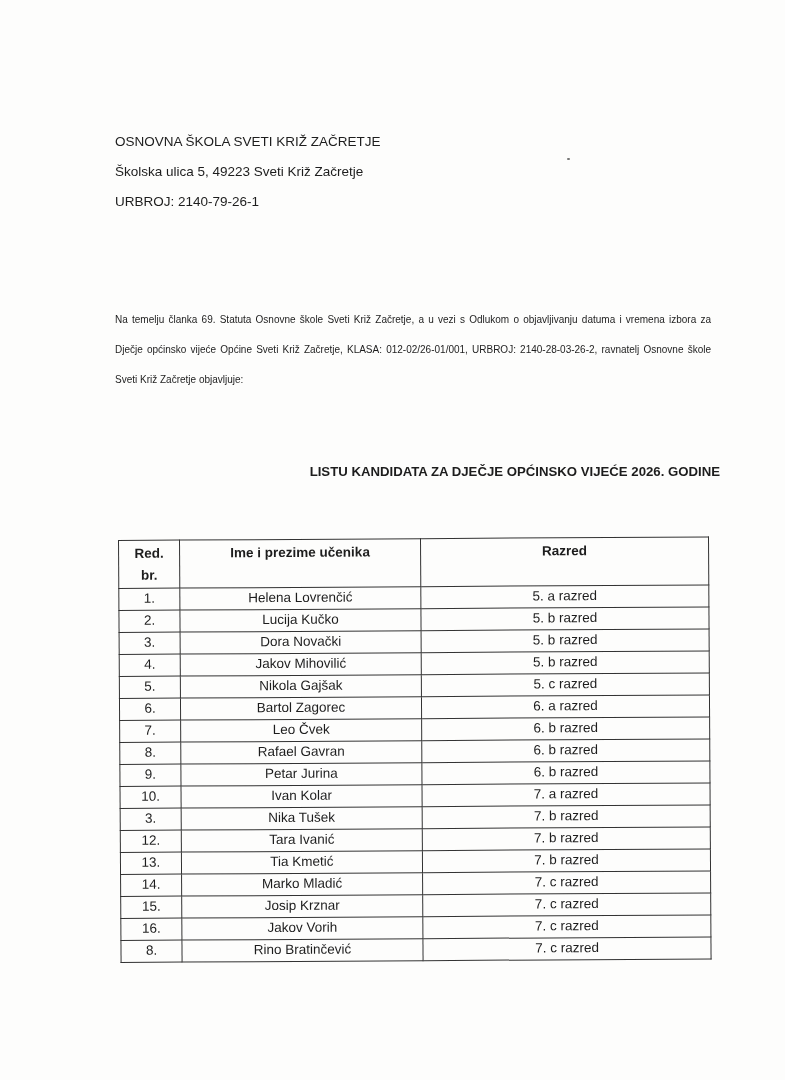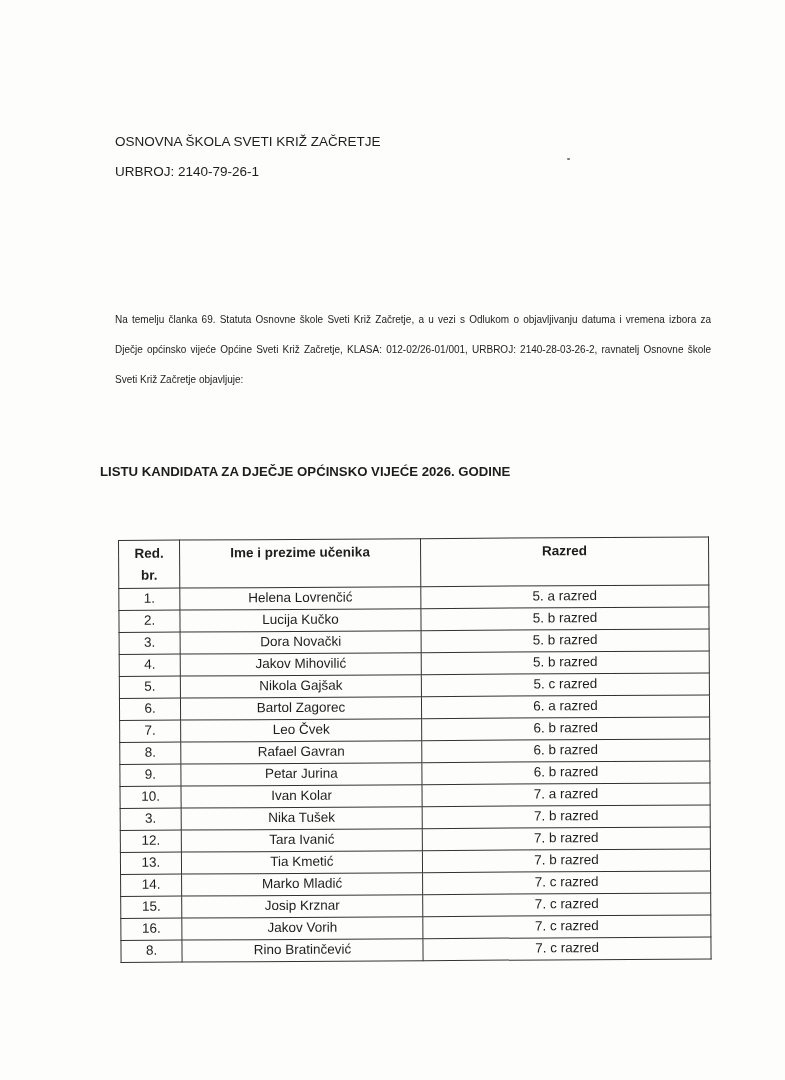--- a/index.html
+++ b/index.html
@@ -13,21 +13,21 @@
   }
   .page { position: absolute; left: 0; top: 0; width: 785px; height: 950px; padding-left: 44px; }
   .header-block { position: absolute; left: 115px; top: 127px; font-size: 13.5px; }
   .header-block .line { height: 30px; line-height: 30px; white-space: nowrap; }
   .intro {
     position: absolute; left: 115px; top: 305px; width: 596px;
     font-size: 10px; line-height: 30px; text-align: justify;
   }
   .title-block {
     position: absolute; left: 100px; top: 462px; width: 620px;
-    text-align: left; font-weight: bold; font-size: 13.2px; line-height: 20px;
+    text-align: right; font-weight: bold; font-size: 13.2px; line-height: 20px;
   }
   table.candidates {
     position: absolute; left: 118px; top: 540px;
     border-collapse: collapse;
     font-size: 13.5px;
     transform: rotate(-0.35deg);
     transform-origin: left top;
   }
   table.candidates th, table.candidates td {
     border: 1px solid #333;
@@ -44,20 +44,21 @@
   td.col-no { text-align: center; }
   .speck { position: absolute; width: 3px; height: 2px; background: #777; border-radius: 1px; }
 </style>
 </head>
 <body>
 
 <div class="page">
 
   <div class="header-block">
     <div class="line">OSNOVNA ŠKOLA SVETI KRIŽ ZAČRETJE</div>
+    <div class="line">Školska ulica 5, 49223 Sveti Križ Začretje</div>
     <div class="line">URBROJ: 2140-79-26-1</div>
   </div>
 
   <div class="intro">Na temelju članka 69. Statuta Osnovne škole Sveti Križ Začretje, a u vezi s Odlukom o objavljivanju datuma i vremena izbora za Dječje općinsko vijeće Općine Sveti Križ Začretje, KLASA: 012-02/26-01/001, URBROJ: 2140-28-03-26-2, ravnatelj Osnovne škole Sveti Križ Začretje objavljuje:</div>
 
   <div class="title-block">
     <div>LISTU KANDIDATA ZA DJEČJE OPĆINSKO VIJEĆE 2026. GODINE</div>
   </div>
 
   <table class="candidates">

